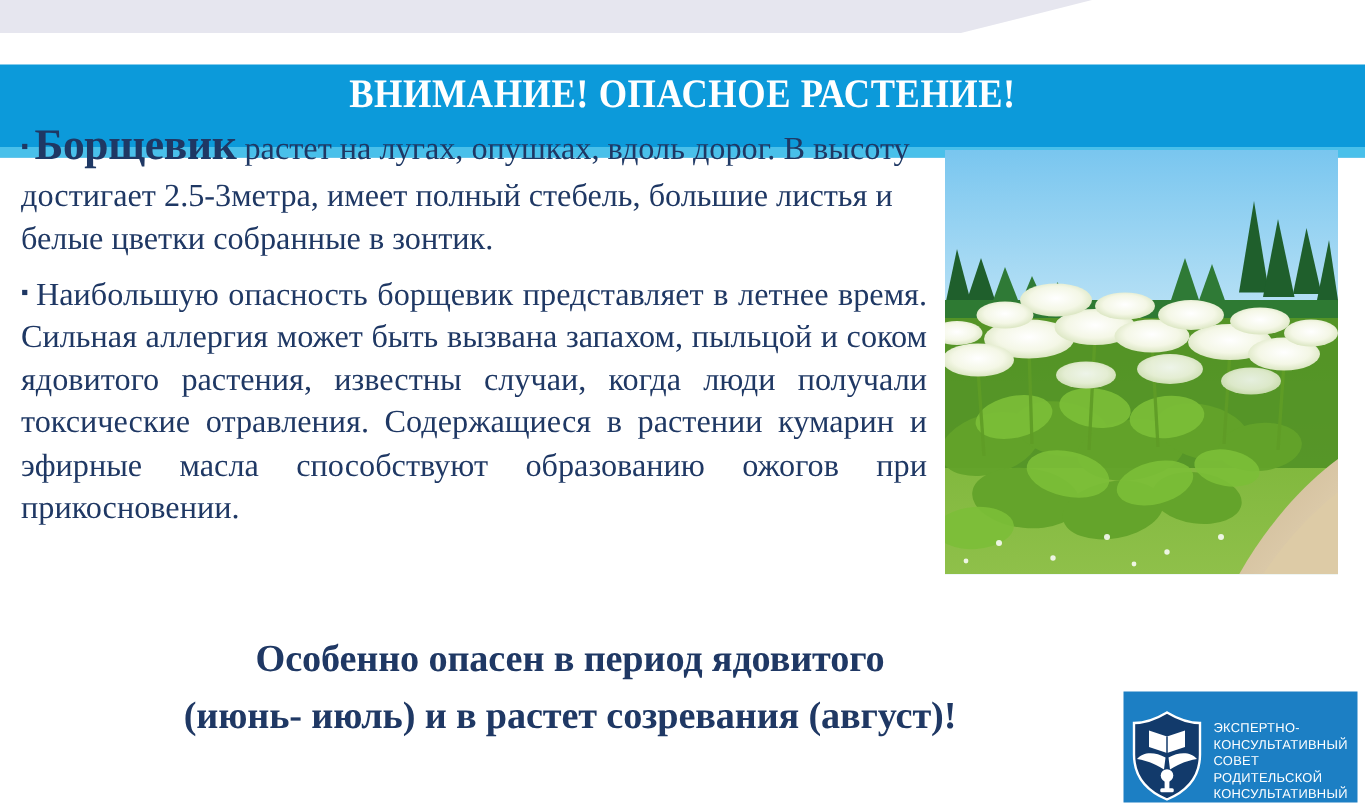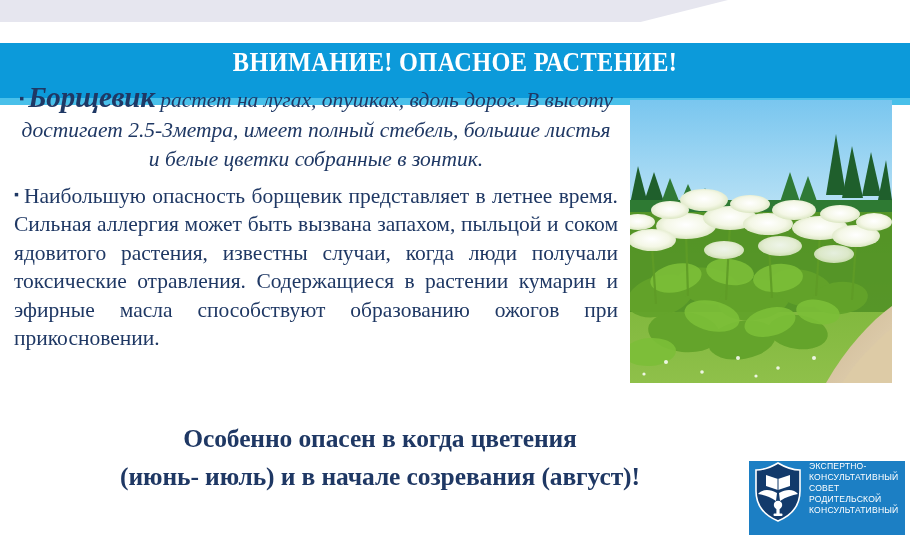--- a/index.html
+++ b/index.html
@@ -74,22 +74,21 @@
   }
   .para {
     margin: 0 0 2px 0;
     font-size: 21.5px;
     line-height: 1.32;
     text-align: justify;
     text-justify: inter-word;
     color: #1f3864;
   }
   .para.p1 {
-    text-align: center;
-    font-style: italic;
+    text-align: left;
   }
   .para .bullet {
     color: #1f3864;
     font-size: 14px;
     vertical-align: 4px;
     margin-right: 4px;
     letter-spacing: 0;
   }
   .lead-word {
     font-weight: bold;
@@ -135,21 +134,21 @@
 
   
   .logo {
     position: absolute;
     left: 749px;
     top: 461px;
     width: 156px;
     height: 74px;
     background: #1c7fc4;
     display: flex;
-    align-items: flex-start;
+    align-items: flex-end;
     overflow: hidden;
   }
   .logo-emblem {
     width: 52px;
     height: 62px;
     flex: none;
     margin-left: 3px;
   }
   .logo-text {
     margin-left: 5px;
@@ -281,22 +280,22 @@
       <circle cx="108" cy="258" r="2"></circle>
       <circle cx="148" cy="268" r="1.8"></circle>
       <circle cx="184" cy="258" r="2"></circle>
       <circle cx="14" cy="274" r="1.6"></circle>
       <circle cx="126" cy="276" r="1.6"></circle>
     </g>
   </svg>
 </div>
 
 <div class="callout">
-  <div>Особенно опасен в когда цветения</div>
-  <div>(июнь- июль) и в начале созревания (август)!</div>
+  <div>Особенно опасен в период ядовитого</div>
+  <div>(июнь- июль) и в растет созревания (август)!</div>
 </div>
 
 <div class="logo">
   <svg class="logo-emblem" viewBox="0 0 52 62" role="img">
     <path d="M26 2 C16 8, 8 9, 4 9 L4 30 C4 46, 14 55, 26 60 C38 55, 48 46, 48 30 L48 9 C44 9, 36 8, 26 2 Z" fill="#123a6b" stroke="#ffffff" stroke-width="1.6"></path>
 
     <path d="M26 18 L14 14 L14 25 L26 29 Z" fill="#ffffff"></path>
     <path d="M26 18 L38 14 L38 25 L26 29 Z" fill="#ffffff"></path>
     <line x1="26" y1="18" x2="26" y2="29" stroke="#123a6b" stroke-width="1"></line>
 

